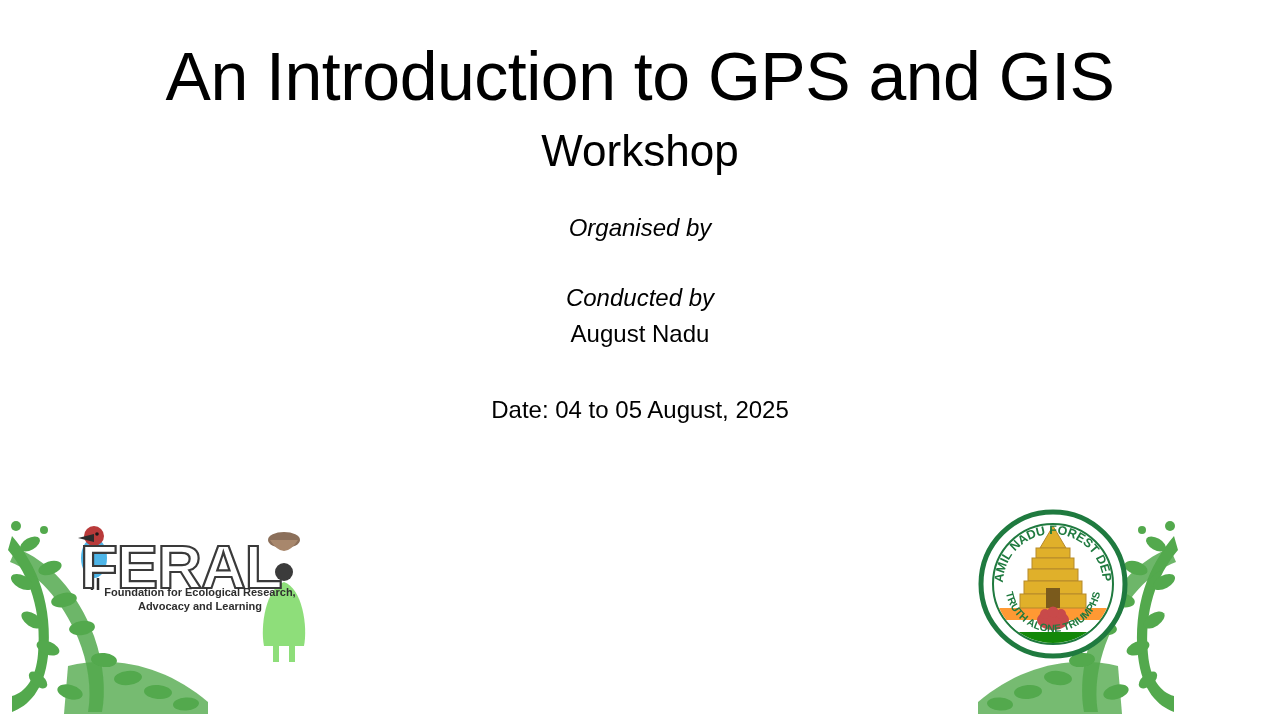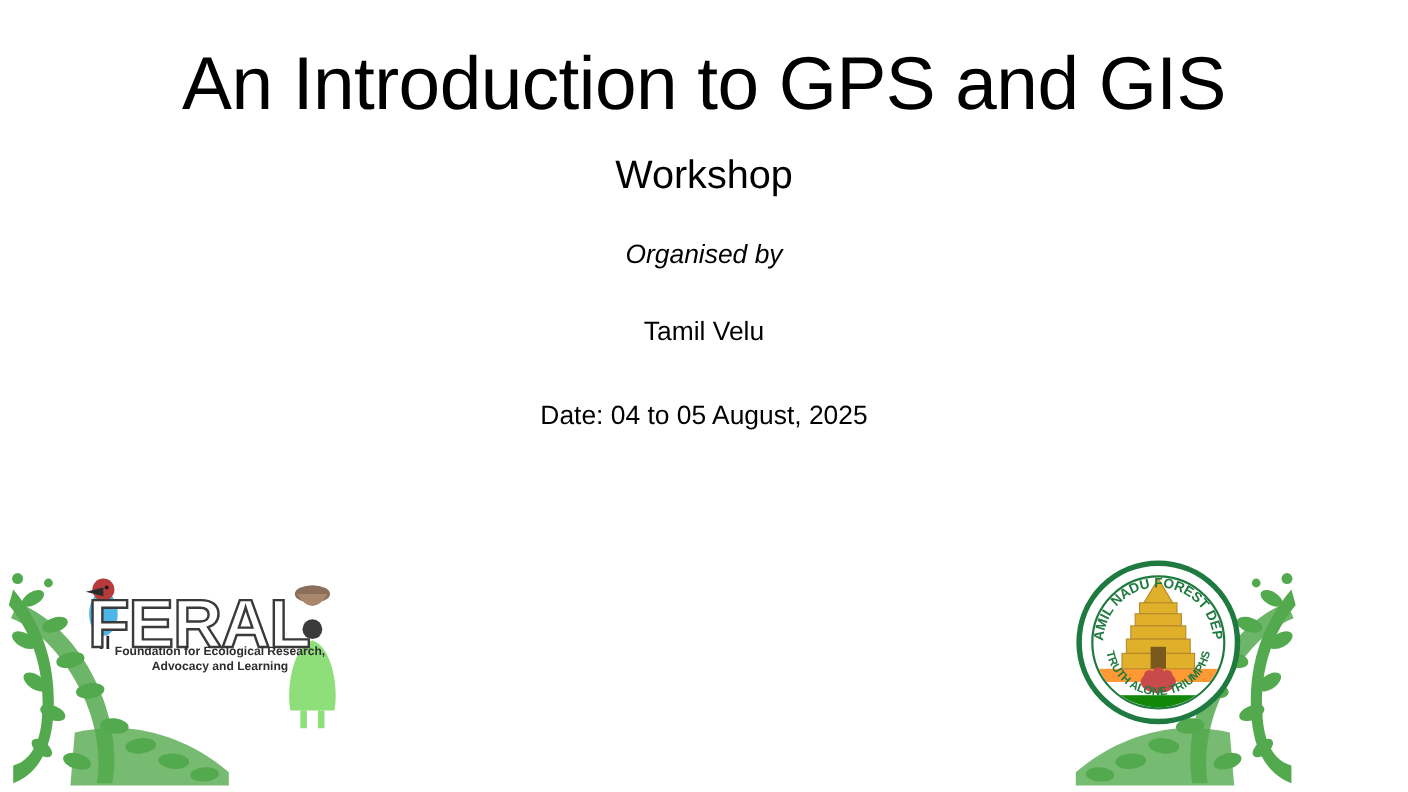--- a/index.html
+++ b/index.html
@@ -34,23 +34,23 @@
 
   .title {
     font-size: 68px;
     font-weight: 400;
     line-height: 1.0;
     margin-top: 42px;
     letter-spacing: -0.5px;
   }
 
   .subtitle {
-    font-size: 36px;
+    font-size: 44px;
     font-weight: 400;
-    margin-top: 28px;
+    margin-top: 16px;
   }
 
   .block {
     margin-top: 34px;
   }
 
   .line {
     font-size: 24px;
     line-height: 1.5;
   }
@@ -103,21 +103,22 @@
 
     <div class="title">An Introduction to GPS and GIS</div>
 
     <div class="subtitle">Workshop</div>
 
     <div class="block">
       <div class="line italic">Organised by</div>
     </div>
 
     <div class="block">
-      <div class="line">Tamil Velu</div>
+      <div class="line italic">Conducted by</div>
+      <div class="line">August Nadu</div>
     </div>
 
 
     <div class="date-block">
       <div class="line">Date: 04 to 05 August, 2025</div>
     </div>
 
   </div>
 
   <div class="feral-logo">

